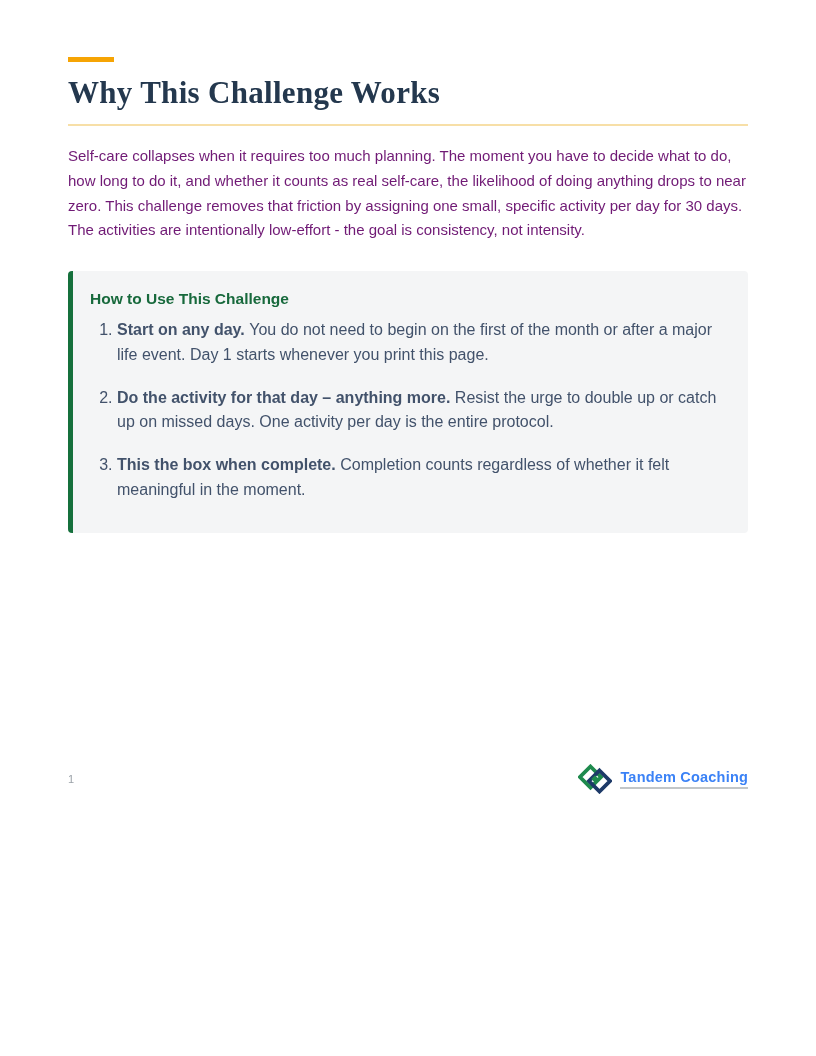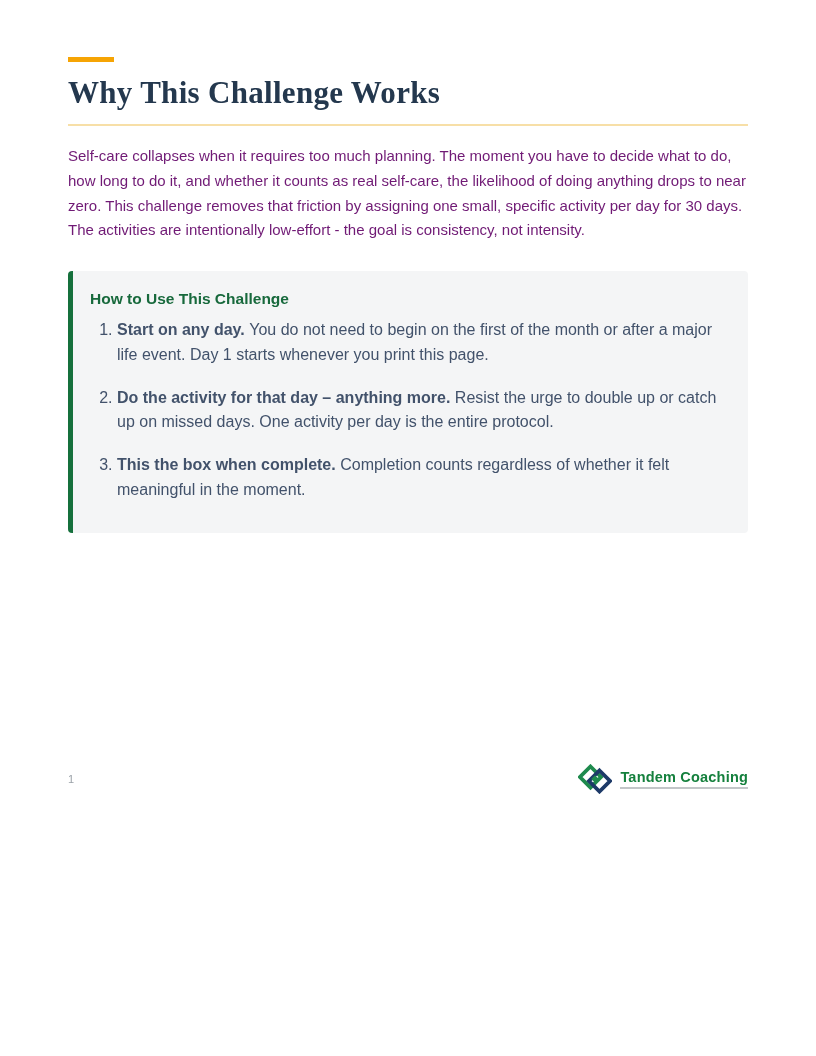--- a/index.html
+++ b/index.html
@@ -82,21 +82,21 @@
     color: #9aa1a8;
   }
   .brand {
     display: flex;
     align-items: center;
     gap: 8px;
   }
   .brand-name {
     font-size: 14.5px;
     font-weight: 700;
-    color: #15803d;
+    color: #3b82f6;
     letter-spacing: 0.2px;
     border-bottom: 2px solid #c2c6c8;
     padding-bottom: 2px;
   }
 </style>
 </head>
 <body>
 
 <div class="page">
   <div class="content">

